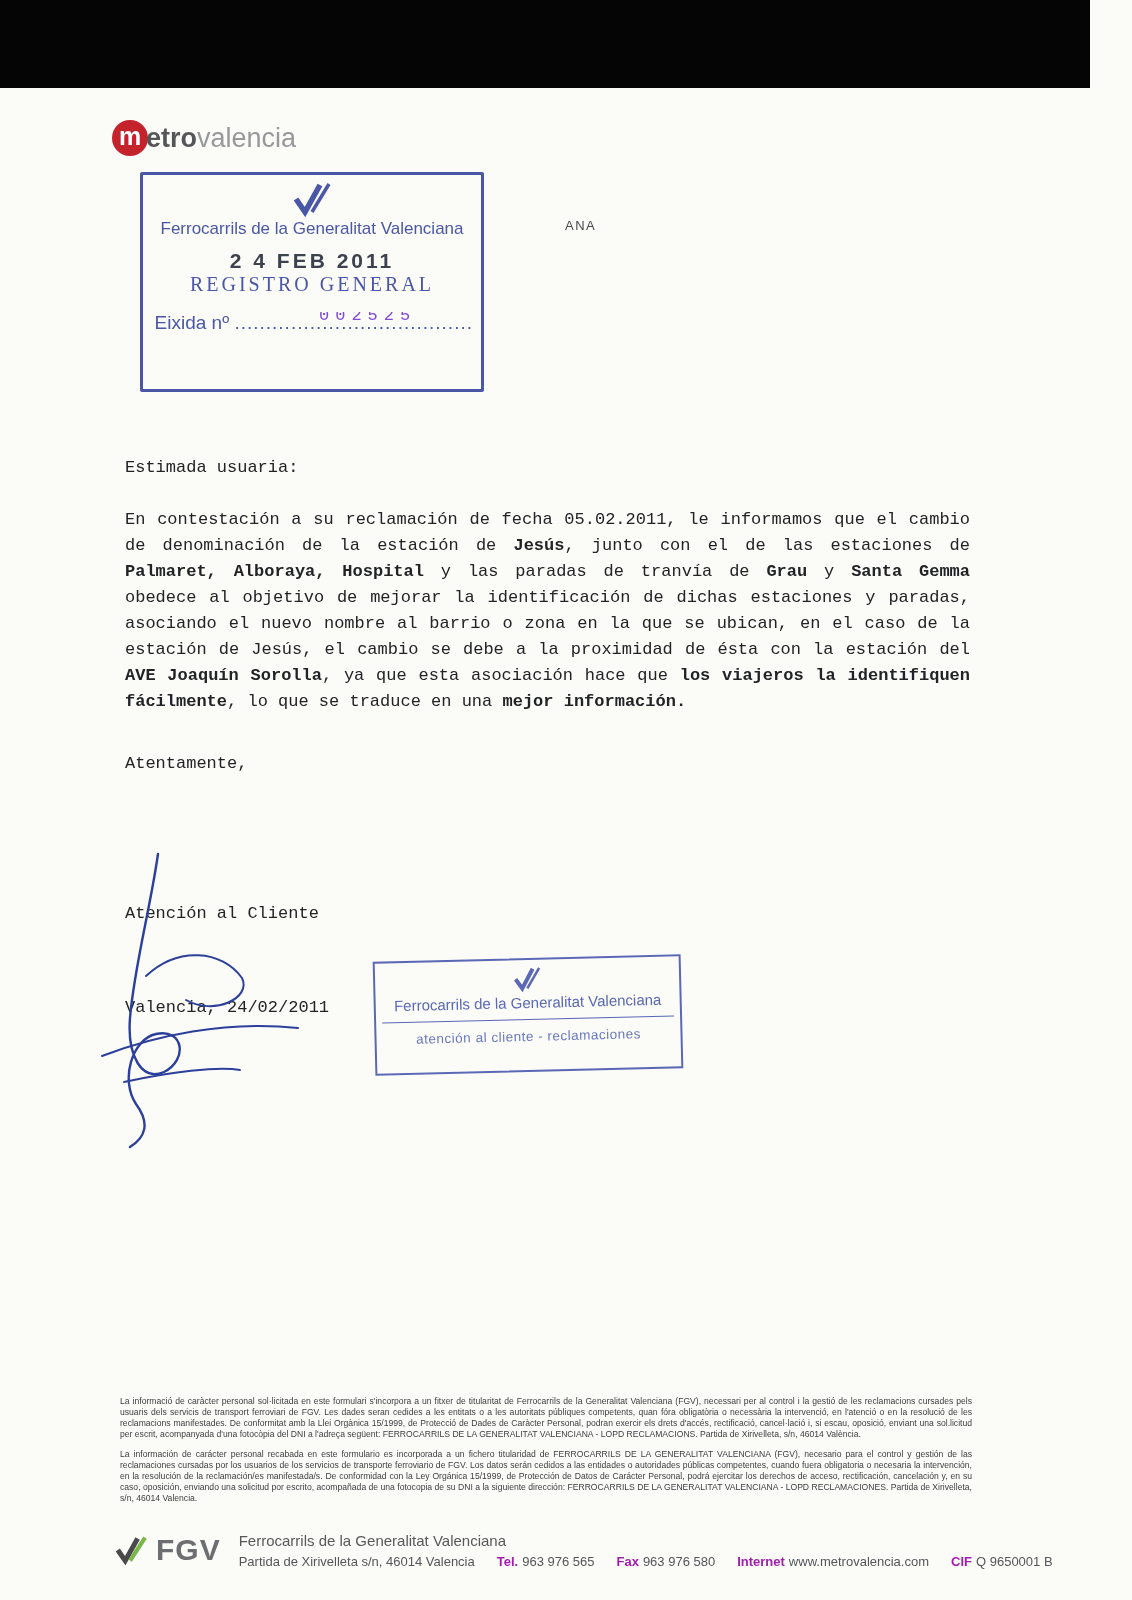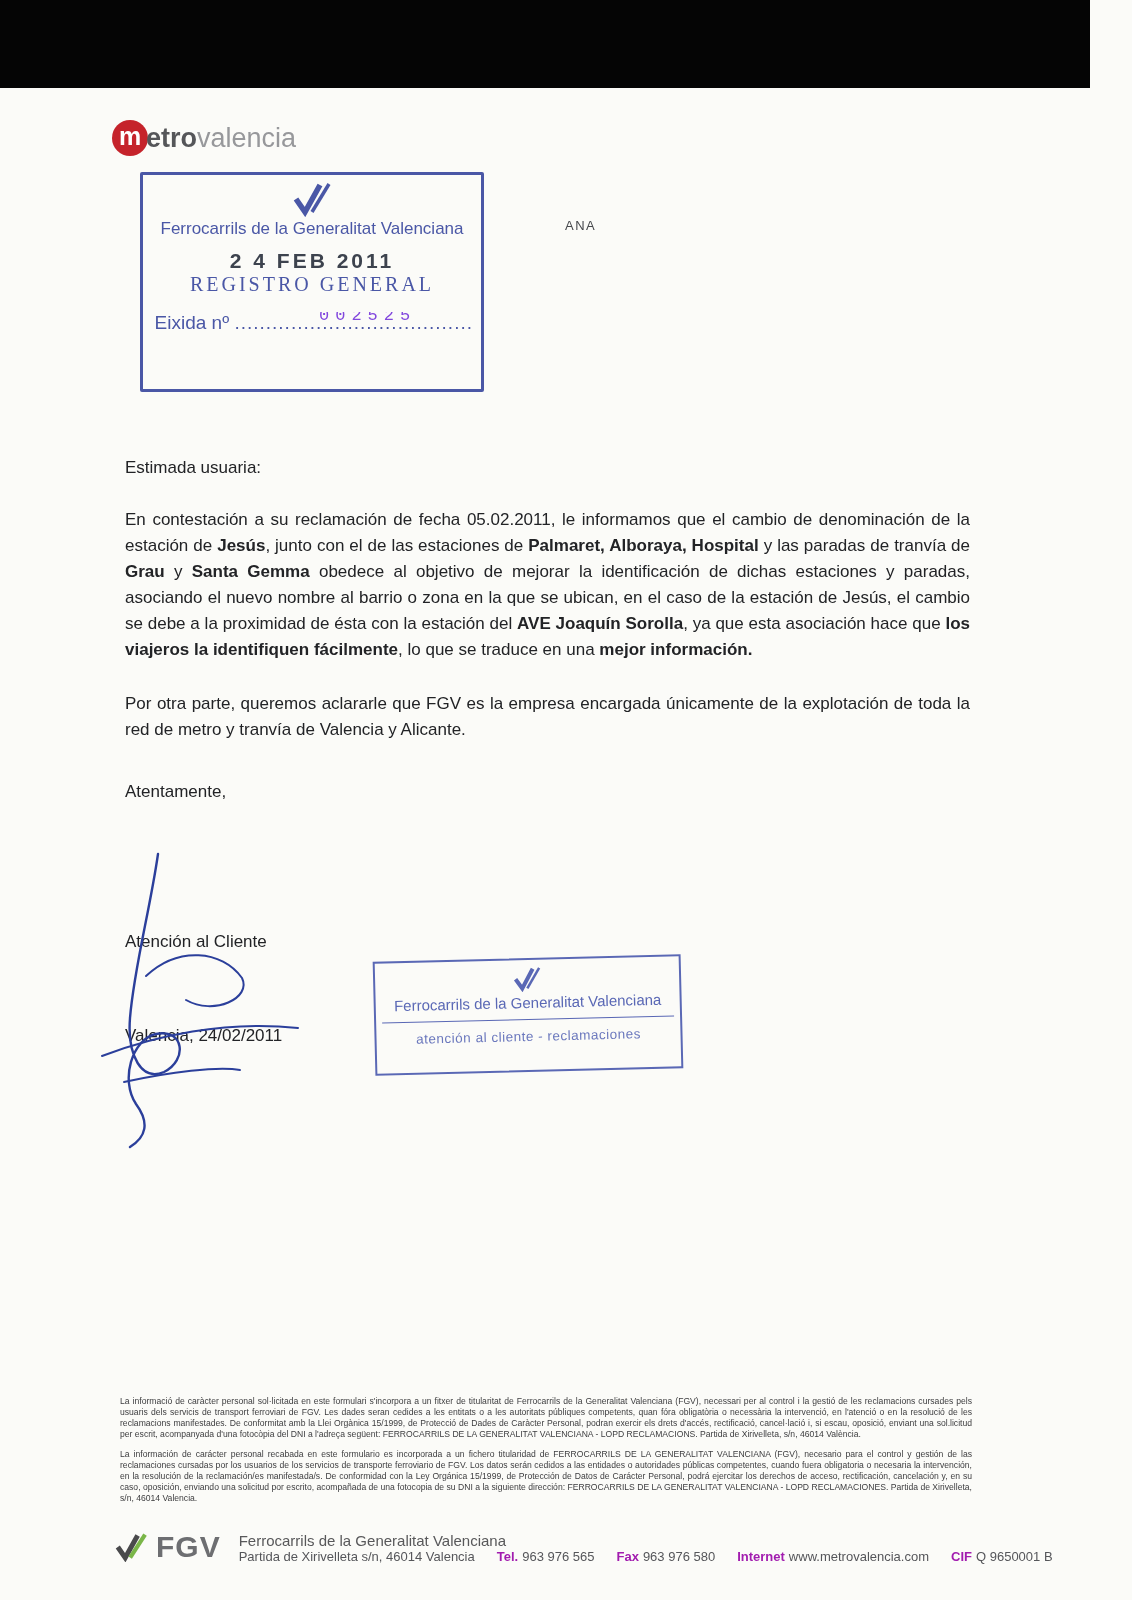--- a/index.html
+++ b/index.html
@@ -56,21 +56,21 @@
     font-size:17px;letter-spacing:6px;color:#6d28d9;opacity:.85;
   }
   
   .recipient{
     position:absolute;left:565px;top:218px;
     font-size:13px;letter-spacing:1.5px;color:#46484c;
   }
   
   .letter-body{
     position:absolute;left:125px;top:455px;width:845px;
-    font-size:17px;line-height:26px;color:#222326;
+    font-size:17px;line-height:26px;color:#222326;font-family:Liberation Mono, monospace;
   }
   .letter-body .p{margin:0;text-align:justify;}
   .p1{margin-top:26px !important;}
   .p2,.p3{margin-top:28px !important;}
   .closing{margin-top:36px !important;text-align:right;}
   .signer{margin-top:124px !important;text-align:left !important;}
   .dateline{margin-top:68px !important;text-align:left !important;}
   .letter-body b{font-weight:bold;}
   
   .signature-svg{position:absolute;left:90px;top:850px;pointer-events:none;}
@@ -97,21 +97,21 @@
     position:absolute;left:112px;top:1530px;width:980px;
     display:flex;align-items:center;
   }
   .fgv-logo{display:flex;align-items:center;}
   .fgv-text{
     font-size:30px;font-weight:bold;color:#6d6e71;margin-left:6px;letter-spacing:1px;
   }
   .footer-col{margin-left:18px;padding-top:2px;}
   .footer-org{font-size:15px;color:#58585a;}
   .footer-line2{
-    display:flex;gap:22px;font-size:13px;color:#55565a;
+    display:flex;gap:22px;margin-top:5px;font-size:13px;color:#55565a;
     white-space:nowrap;
   }
   .footer-line2 .lbl{font-weight:bold;color:#a21caf;margin-right:4px;}
 </style>
 </head>
 <body>
 
 <div class="page">
 
   <div class="topbar"></div>
@@ -136,21 +136,20 @@
       <span>Eixida nº </span><span class="exit-dots">......................................</span>
       <span class="exit-num">002525</span>
     </div>
   </div>
 
   <div class="recipient">ANA</div>
 
   <div class="letter-body">
     <p class="p">Estimada usuaria:</p>
     <p class="p p1"><span>En contestación a su reclamación de fecha 05.02.2011, le informamos que el cambio de denominación de la estación de </span><b>Jesús</b><span>, junto con el de las estaciones de </span><b>Palmaret, Alboraya, Hospital</b><span> y las paradas de tranvía de </span><b>Grau</b><span> y </span><b>Santa Gemma</b><span> obedece al objetivo de mejorar la identificación de dichas estaciones y paradas, asociando el nuevo nombre al barrio o zona en la que se ubican, en el caso de la estación de Jesús, el cambio se debe a la proximidad de ésta con la estación del </span><b>AVE Joaquín Sorolla</b><span>, ya que esta asociación hace que </span><b>los viajeros la identifiquen fácilmente</b><span>, lo que se traduce en una </span><b>mejor información.</b></p>
-    <p class="p p2">Por otra parte, queremos aclararle que FGV es la empresa encargada únicamente de la explotación de toda la red de metro y tranvía de Valencia y Alicante.</p>
     <p class="p closing">Atentamente,</p>
     <p class="p signer">Atención al Cliente</p>
     <p class="p dateline">Valencia, 24/02/2011</p>
   </div>
 
   <svg class="signature-svg" width="235" height="300" viewBox="0 0 235 300">
     <path d="M68 4 C 60 60, 44 118, 40 168 C 37 206, 52 232, 74 222 C 98 210, 94 178, 66 184 C 42 189, 30 230, 46 254 C 60 273, 56 287, 40 297" stroke="#2b3f9b" stroke-width="2.4" fill="none" stroke-linecap="round"></path>
     <path d="M12 206 C 64 186, 136 170, 208 178" stroke="#2b3f9b" stroke-width="2" fill="none" stroke-linecap="round"></path>
     <path d="M56 126 C 88 96, 132 100, 152 128 C 162 148, 124 166, 96 150" stroke="#2b3f9b" stroke-width="2" fill="none" stroke-linecap="round"></path>
     <path d="M34 232 C 80 222, 128 216, 150 220" stroke="#2b3f9b" stroke-width="2" fill="none" stroke-linecap="round"></path>

